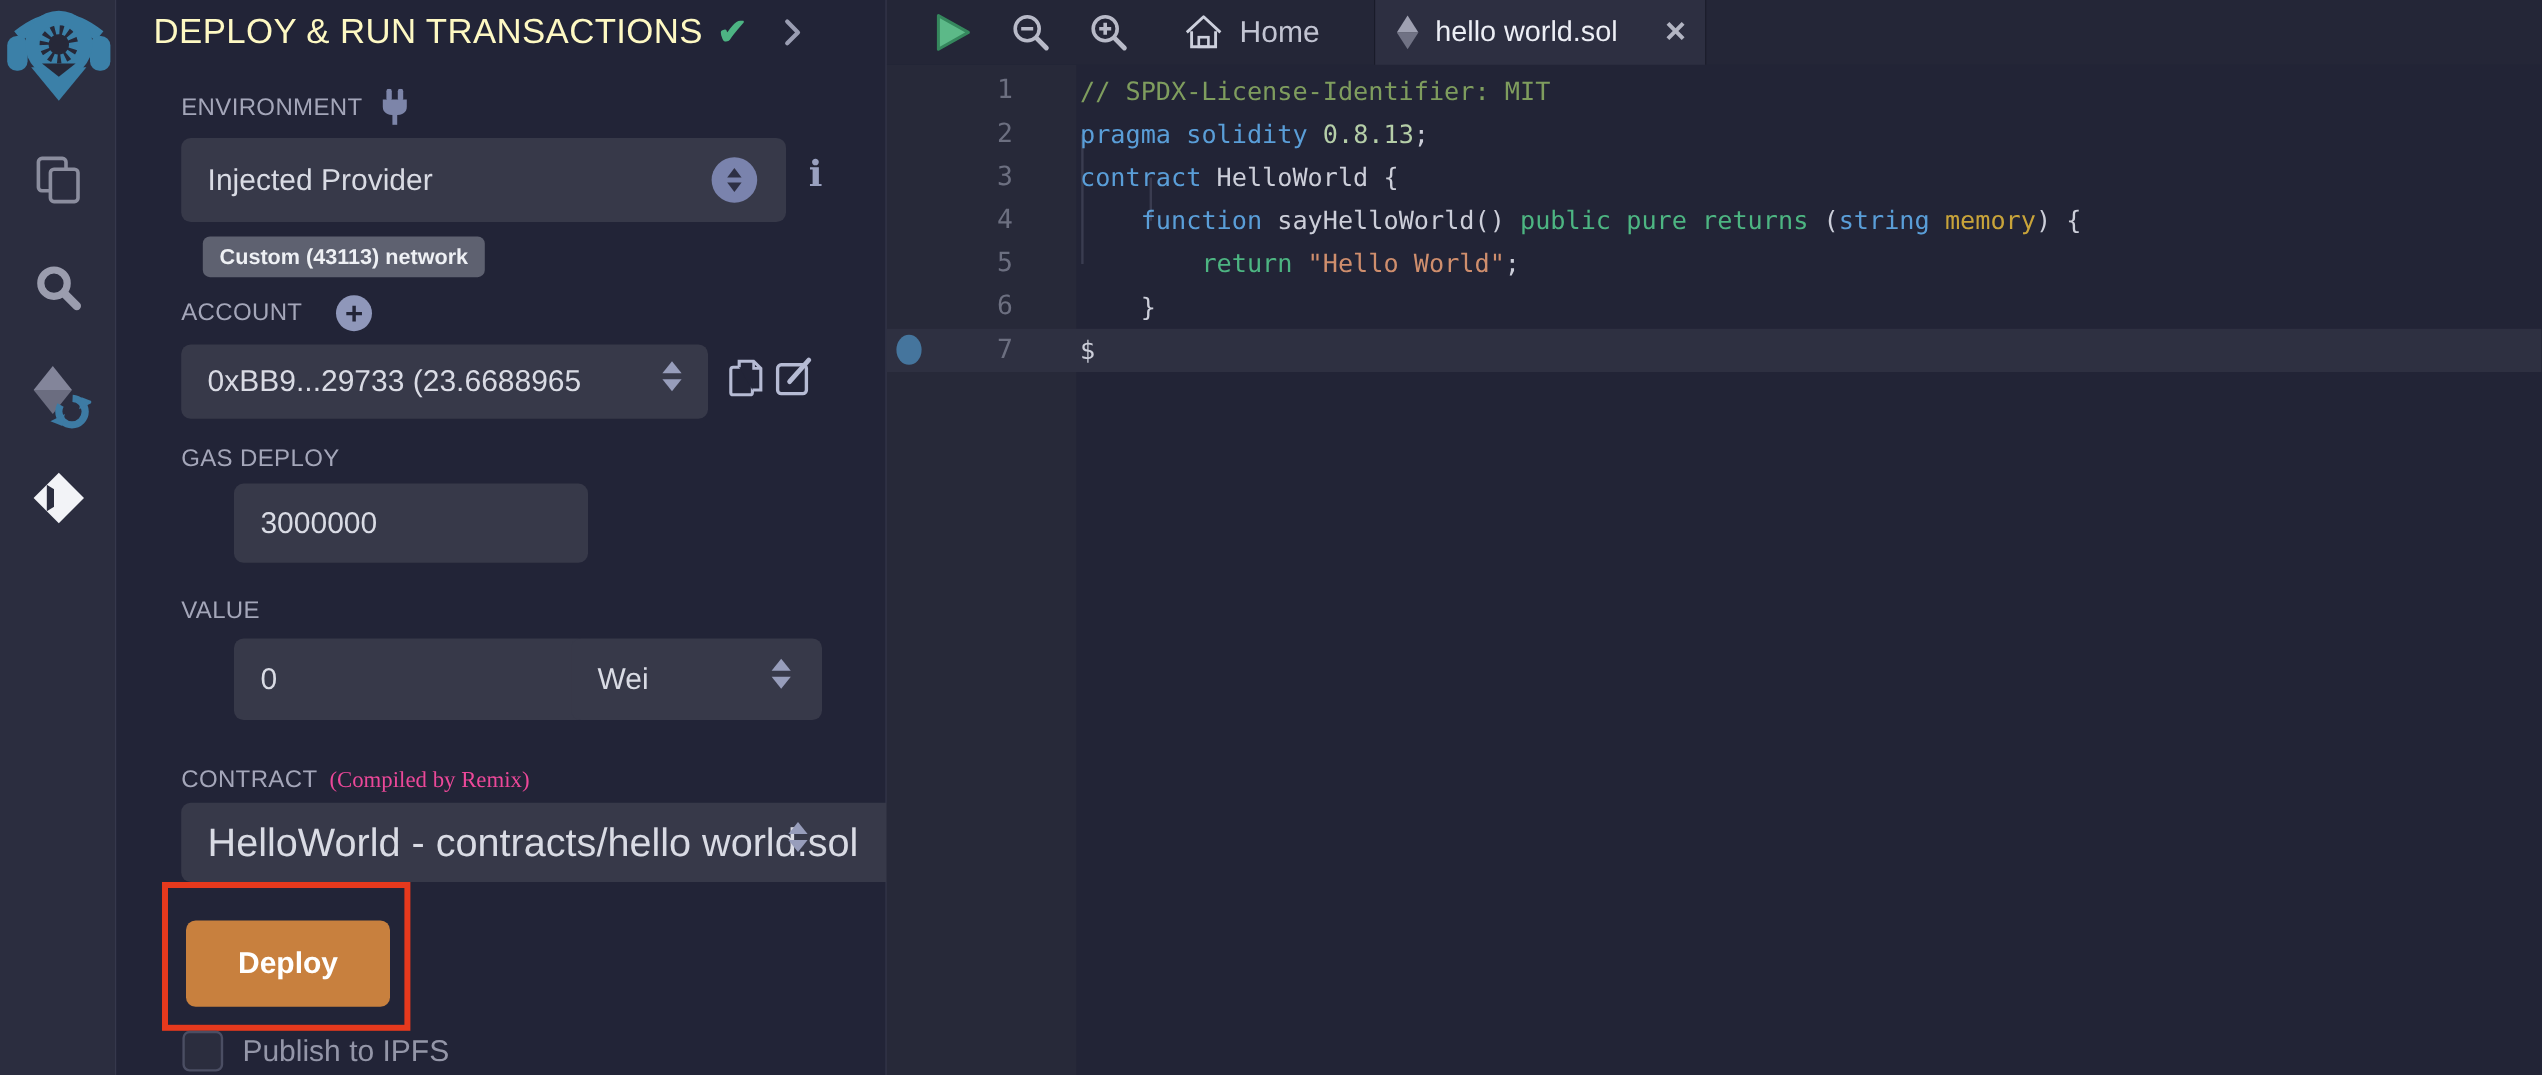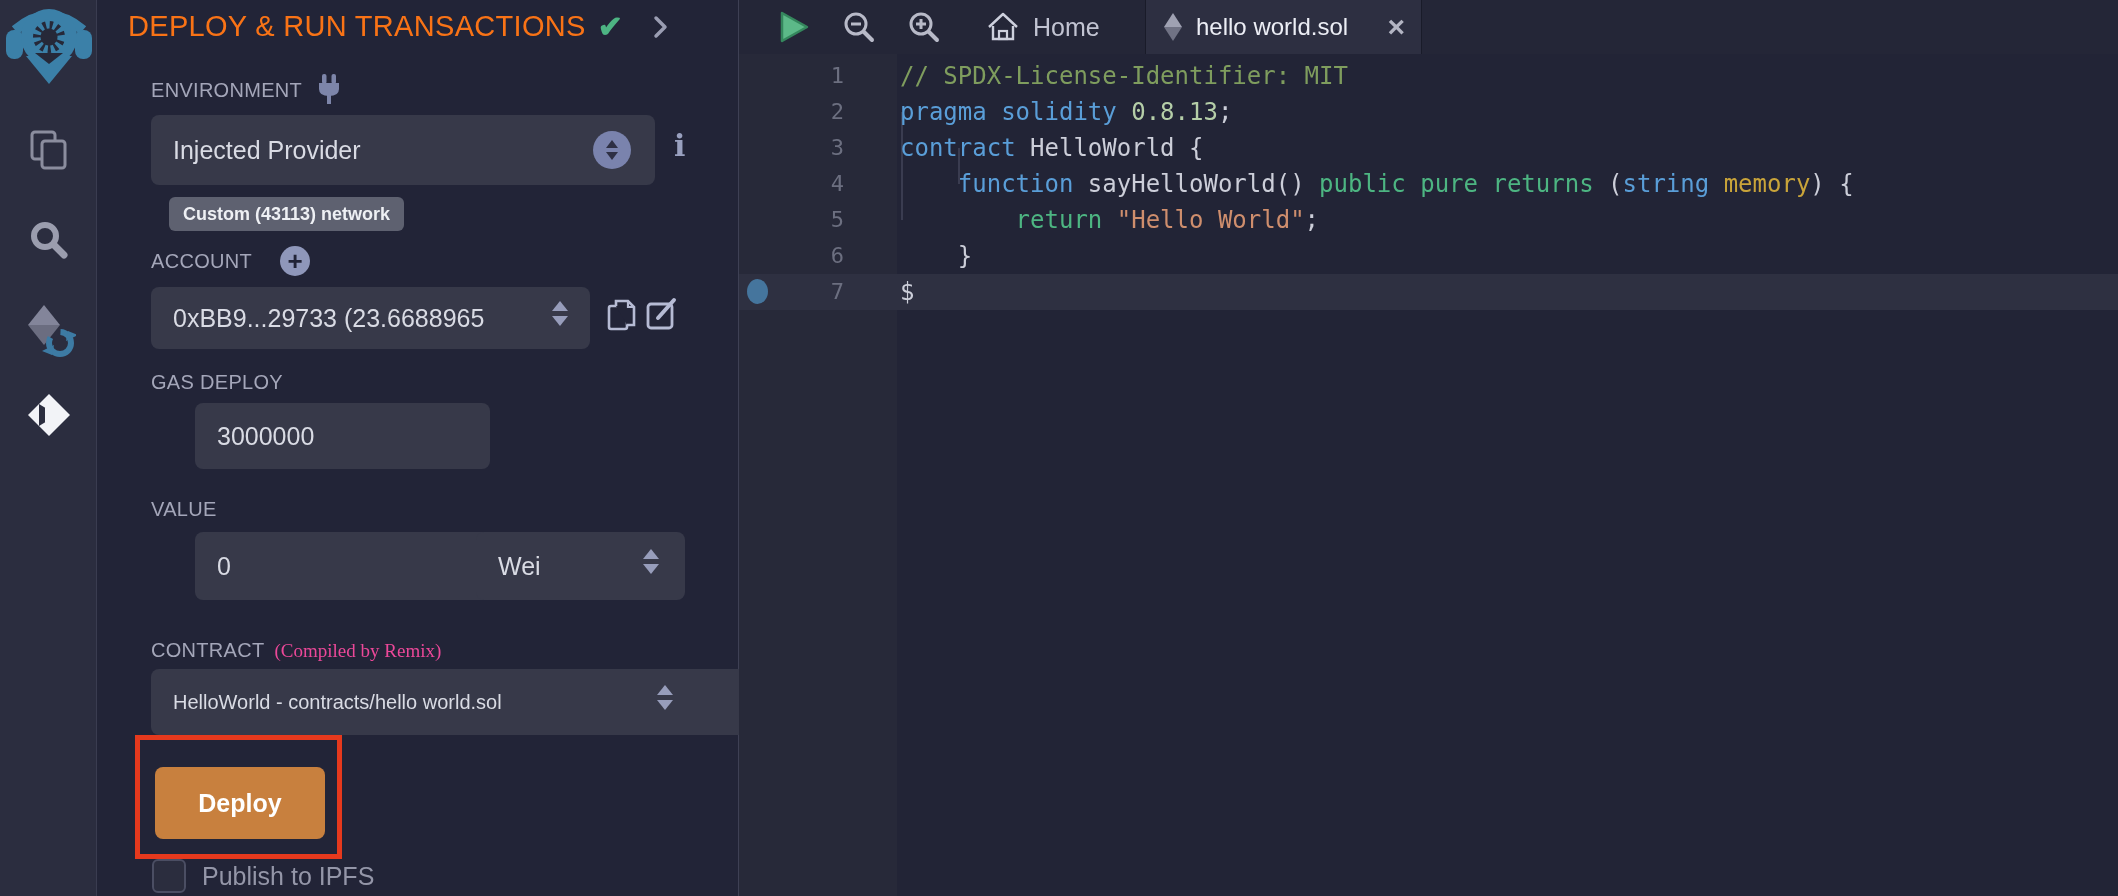--- a/index.html
+++ b/index.html
@@ -13,21 +13,21 @@
   svg{display:block;}
 
   
   .iconbar{position:absolute;left:0;top:0;width:97px;height:896px;background:var(--iconbar-bg);border-right:1px solid #3a3c50;}
   .iconbar .logo{position:absolute;left:1px;top:0;width:96px;height:88px;cursor:pointer;}
   .ibtn{position:absolute;left:0;width:97px;display:flex;justify-content:center;cursor:pointer;}
 
   
   .panel{position:absolute;left:97px;top:0;width:642px;height:896px;background:var(--panel-bg);border-right:1px solid var(--line);}
   .panel-title-row{position:absolute;left:31px;top:9px;display:flex;align-items:center;}
-  .panel-title{font-size:29px;font-weight:500;color:#f97316;letter-spacing:.3px;white-space:nowrap;}
+  .panel-title{font-size:29px;font-weight:500;color:#fef9c3;letter-spacing:.3px;white-space:nowrap;}
   .title-check{color:var(--accent-green);font-size:30px;font-weight:700;margin-left:12px;}
   .title-chev{margin-left:30px;}
   .flabel{font-size:20px;color:var(--label);letter-spacing:.3px;white-space:nowrap;}
   .label-row{position:absolute;left:54px;display:flex;align-items:center;gap:15px;}
   .field{position:absolute;background:var(--field-bg);border-radius:8px;display:flex;align-items:center;padding:0 22px;font-size:25px;color:var(--fieldtext);white-space:nowrap;overflow:hidden;}
   input.field{border:none;outline:none;font-family:"Liberation Sans",sans-serif;margin-left:44px;}
   .stepper{position:absolute;display:flex;flex-direction:column;gap:5px;align-items:center;}
   .stepper .up{width:0;height:0;border-left:8px solid transparent;border-right:8px solid transparent;border-bottom:10px solid #979dbb;}
   .stepper .dn{width:0;height:0;border-left:8px solid transparent;border-right:8px solid transparent;border-top:10px solid #979dbb;}
   .circle-stepper{position:absolute;width:38px;height:38px;border-radius:50%;background:#7a83ad;display:flex;flex-direction:column;align-items:center;justify-content:center;gap:4px;}
@@ -49,21 +49,21 @@
   .tb-btn{position:absolute;top:9px;cursor:pointer;}
   .tab{position:absolute;top:0;height:54px;display:flex;align-items:center;gap:12px;padding:0 16px;cursor:pointer;}
   .tab-home{left:230px;color:#c2c4d2;font-size:25px;}
   .tab-file{left:406px;width:277px;background:#2d2f41;border-left:1px solid #191b29;border-right:1px solid #191b29;color:#eceef5;font-size:24px;}
   .tab-close{font-size:30px;font-weight:700;color:#b3b5c3;margin-left:auto;cursor:pointer;line-height:1;}
   .gutter-strip{position:absolute;left:0;top:54px;width:158px;bottom:0;background:#272939;}
   .code-lines{position:absolute;left:0;right:0;top:54px;bottom:0;padding-top:4px;font-family:"DejaVu Sans Mono",monospace;}
   .code-row{position:relative;height:36px;line-height:36px;display:flex;white-space:pre;}
   .code-row.active{background:#2e3041;}
   .gutter-num{flex:0 0 105px;width:105px;text-align:right;color:#6c6f80;font-size:22px;cursor:pointer;}
-  .code-content{margin-left:56px;font-size:24px;cursor:text;}
+  .code-content{margin-left:56px;font-size:21px;cursor:text;}
   .bp-dot{position:absolute;left:8px;top:5px;width:21px;height:25px;border-radius:50%;background:var(--breakpoint-blue);cursor:pointer;}
   .indent-guide{position:absolute;width:2px;background:#3a3c50;}
 </style>
 </head>
 <body>
 
 <aside class="iconbar">
   <div class="logo">
     <svg width="96" height="88" viewBox="0 0 96 88">
       <path d="M14 30 Q48 2 82 30" stroke="#3b80a8" stroke-width="10" fill="none"></path>
@@ -177,21 +177,21 @@
   </div>
   <div class="stepper" style="left:546px;top:549px;">
       <span class="up"></span>
       <span class="dn"></span>
     </div>
 
   <div class="label-row" style="top:639px;gap:10px;">
     <span class="flabel">CONTRACT</span>
     <span class="sublabel">(Compiled by Remix)</span>
   </div>
-  <div class="field" style="left:54px;top:669px;width:624px;height:66px;font-size:20px;">
+  <div class="field" style="left:54px;top:669px;width:624px;height:66px;font-size:33px;">
     <span>HelloWorld - contracts/hello world.sol</span>
   </div>
   <div class="stepper" style="left:560px;top:685px;">
       <span class="up"></span>
       <span class="dn"></span>
     </div>
 
   <div class="annotation-rect"></div>
   <button class="deploy-btn">Deploy</button>
 

